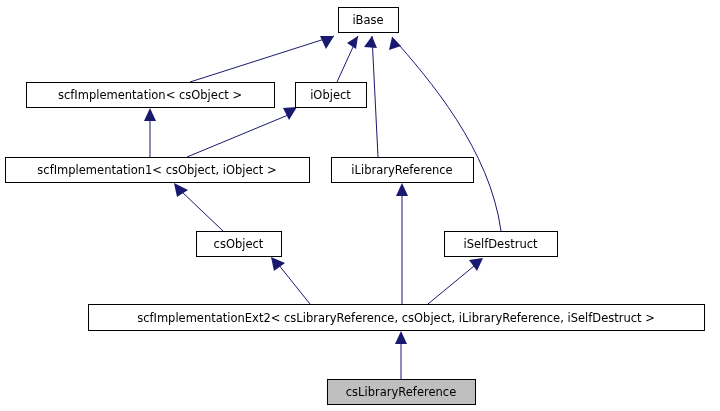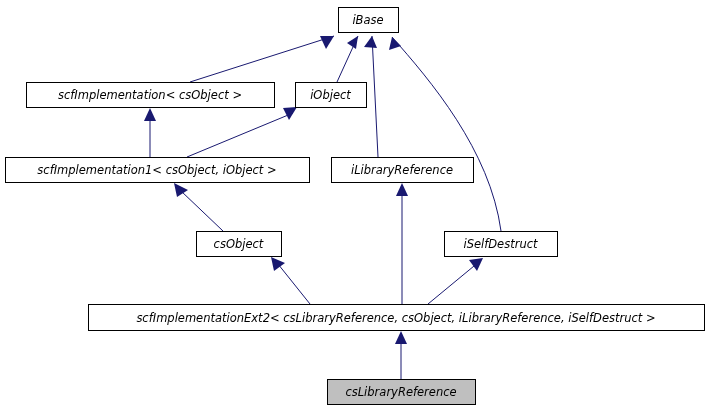--- a/index.html
+++ b/index.html
@@ -10,21 +10,20 @@
   body {
     width: 720px;
     height: 411px;
     font-family: "DejaVu Sans", sans-serif;
     overflow: hidden;
   }
   #diagram-root {
     position: relative;
     width: 720px;
     height: 408px;
-    font-style: italic;
   }
   svg.graph {
     position: absolute;
     left: 0;
     top: 0;
     width: 720px;
     height: 411px;
   }
   .node-box {
     fill: #ffffff;

